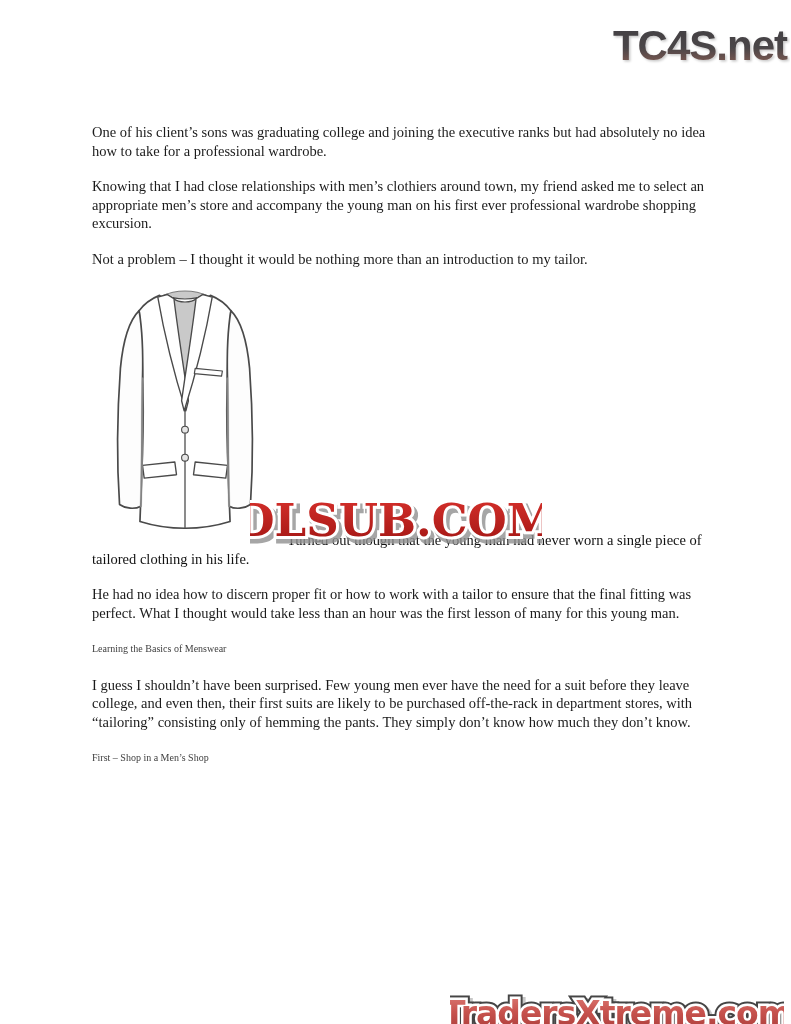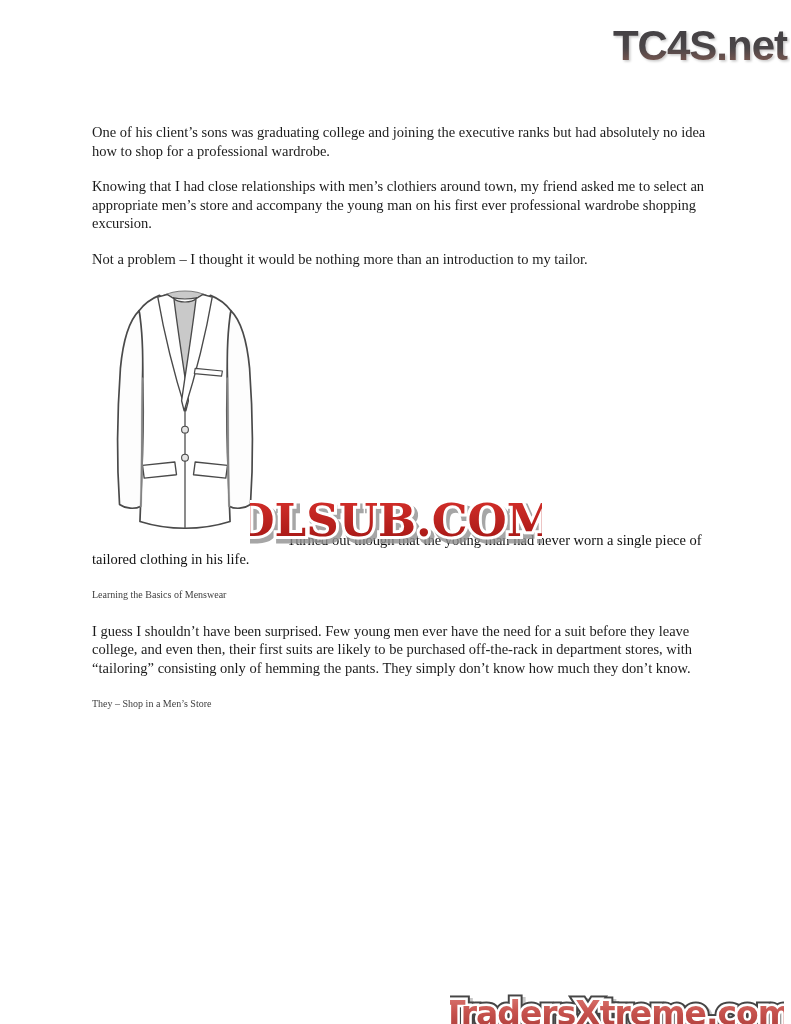--- a/index.html
+++ b/index.html
@@ -45,21 +45,21 @@
       </linearGradient>
       <filter id="tcShadow" x="-20%" y="-20%" width="140%" height="140%">
         <feDropShadow dx="1.5" dy="1.5" stdDeviation="1" flood-color="#000000" flood-opacity="0.22"></feDropShadow>
       </filter>
     </defs>
     <text x="212" y="41" text-anchor="end" font-family="Liberation Sans, sans-serif" font-weight="bold" font-size="42" letter-spacing="-1" fill="url(#gradTC)" filter="url(#tcShadow)">TC4S.net</text>
   </svg>
 
   <div class="content">
 
-    <p>One of his client’s sons was graduating college and joining the executive ranks but had absolutely no idea how to shop for a professional wardrobe.</p>
+    <p>One of his client’s sons was graduating college and joining the executive ranks but had absolutely no idea how to take for a professional wardrobe.</p>
     <p>Knowing that I had close relationships with men’s clothiers around town, my friend asked me to select an appropriate men’s store and accompany the young man on his first ever professional wardrobe shopping excursion.</p>
     <p>Not a problem – I thought it would be nothing more than an introduction to my tailor.</p>
 
     <div class="figure-block">
       <svg viewBox="0 0 200 290" width="170" height="247">
         <g stroke="#4a4a4a" stroke-width="2" stroke-linejoin="round" stroke-linecap="round">
 
           <path d="M70,6 C60,10 52,16 46,24 C50,72 52,132 50,192 L47,272 C66,278 84,280 100,280 C116,280 134,278 153,272 L150,192 C148,132 150,72 154,24 C148,16 140,10 130,6 L100,32 Z" fill="#ffffff"></path>
 
           <path d="M72,7 L100,140 L128,7 C119,3 109,1 100,1 C91,1 81,3 72,7 Z" fill="#c9c9c9" stroke="#7a7a7a" stroke-width="1.2"></path>
@@ -83,25 +83,26 @@
           <path d="M46,24 C33,37 27,60 24,92 C21,134 19,194 23,252 C30,257 41,258 48,254 C50,198 49,148 50,104 C51,68 49,42 46,24 Z" fill="#fdfdfd"></path>
           <path d="M154,24 C167,37 173,60 176,92 C179,134 181,194 177,252 C170,257 159,258 152,254 C150,198 151,148 150,104 C149,68 151,42 154,24 Z" fill="#fdfdfd"></path>
 
           <path d="M50,104 C49,148 50,198 48,254" stroke="#bbbbbb" stroke-width="3" fill="none" opacity="0.5"></path>
           <path d="M150,104 C151,148 150,198 152,254" stroke="#bbbbbb" stroke-width="3" fill="none" opacity="0.5"></path>
         </g>
       </svg>
     </div>
 
     <p class="callout">Turned out though that the young man had never worn a single piece of tailored clothing in his life.</p>
+    <p>He had no idea how to discern proper fit or how to work with a tailor to ensure that the final fitting was perfect. What I thought would take less than an hour was the first lesson of many for this young man.</p>
 
     <h2>Learning the Basics of Menswear</h2>
     <p>I guess I shouldn’t have been surprised. Few young men ever have the need for a suit before they leave college, and even then, their first suits are likely to be purchased off-the-rack in department stores, with “tailoring” consisting only of hemming the pants. They simply don’t know how much they don’t know.</p>
 
-    <h2>They – Shop in a Men’s Store</h2>
+    <h2>First – Shop in a Men’s Shop</h2>
   </div>
 
   <div class="dlsub-wrap">
     <svg viewBox="0 0 292 66" width="292" height="66">
       <defs>
         <linearGradient id="gradDL" x1="0" y1="0" x2="0" y2="1">
           <stop offset="0" stop-color="#d8312c"></stop>
           <stop offset="1" stop-color="#a01513"></stop>
         </linearGradient>
       </defs>

